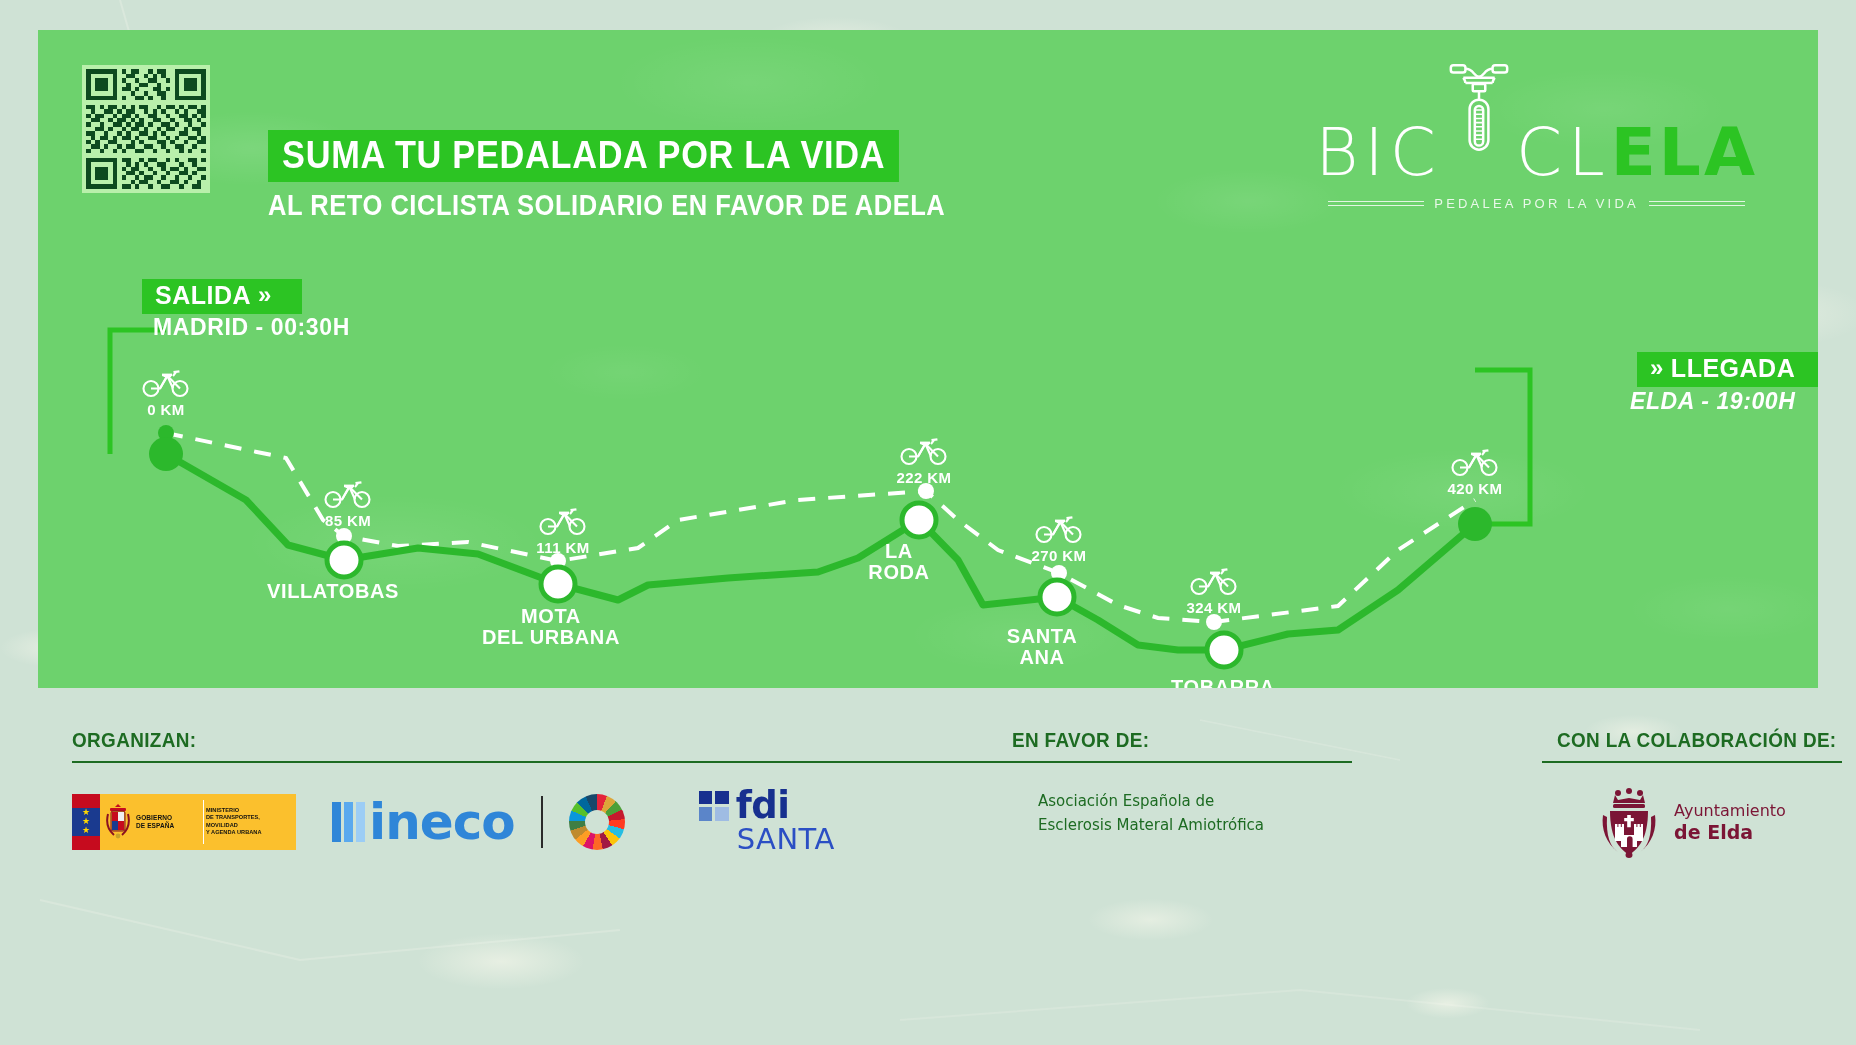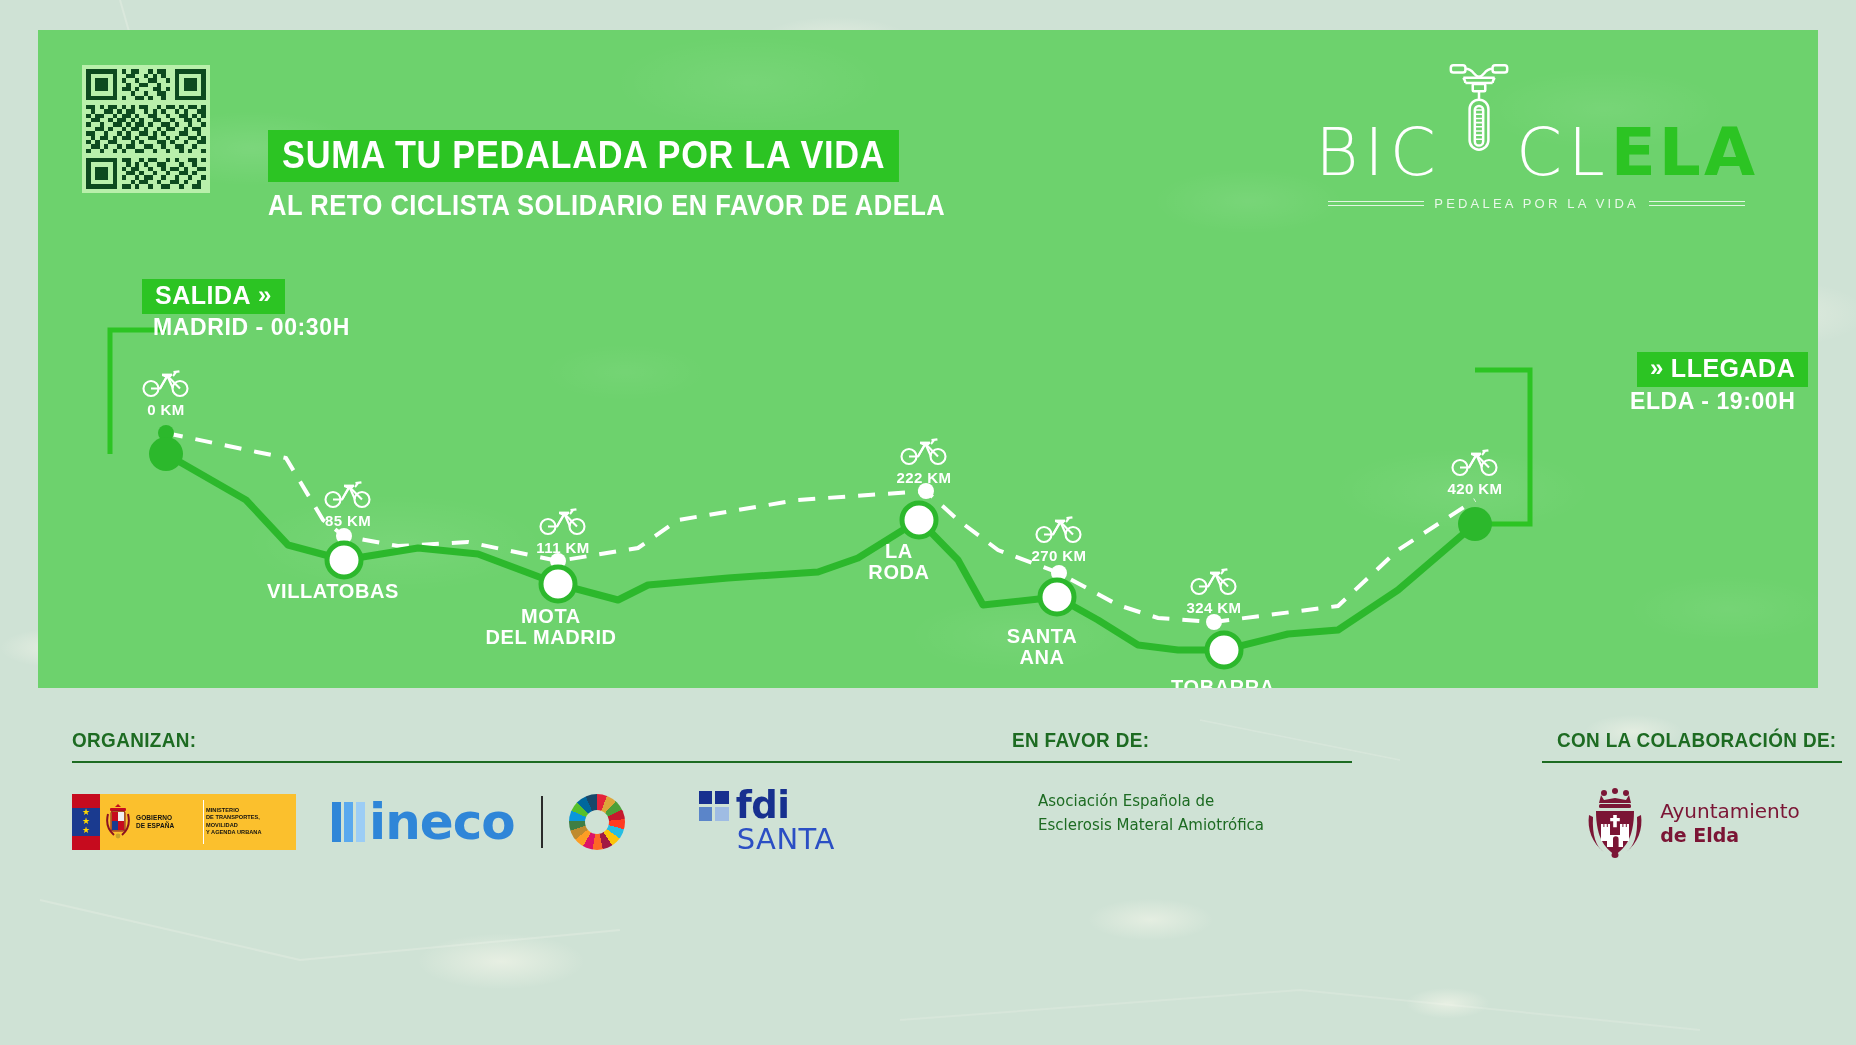--- a/index.html
+++ b/index.html
@@ -86,32 +86,32 @@
     font-size:13px; letter-spacing:3.2px; white-space:nowrap;
   }
   .tag-rule { width:96px; }
   .tag-rule div { height:1px; background:rgba(255,255,255,.8); }
   .tag-rule div:first-child { margin-bottom:3px; }
 
   
   .badge {
     position:absolute; z-index:6; background:#2cc423; color:#fff;
     font-size:25px; font-weight:bold; letter-spacing:.5px;
-    padding:4px 13px 6px 13px; line-height:1; white-space:nowrap;
+    padding:4px 30px 6px 13px; line-height:1; white-space:nowrap;
     display:flex; align-items:center; gap:7px;
   }
   .badge .chev { font-size:24px; line-height:1; position:relative; top:-1px; }
   .endpoint-city {
     position:absolute; z-index:6; color:#fff; font-size:23px;
     font-weight:bold; letter-spacing:.6px; white-space:nowrap; line-height:1;
   }
   #salida-badge { left:104px; top:249px; }
   #salida-city  { left:115px; top:286px; }
   #llegada-badge{ left:1599px; top:322px; }
-  #llegada-city { left:1592px; top:360px; }
+  #llegada-city { left:1592px; top:360px;font-style:italic; }
 
   
   .route-svg { position:absolute; left:0; top:0; width:1780px; height:658px; z-index:5; }
 
   
   .km-label, .city-label {
     position:absolute; z-index:7; color:#fff; text-align:center;
     white-space:nowrap; line-height:1.06; font-weight:bold;
   }
   .km-label { font-size:15px; letter-spacing:.4px; transform:translateX(-50%); }
@@ -185,21 +185,21 @@
   .adela-dots i { width:11px; height:11px; border-radius:50%; background:#fff; display:block; }
   .adela-word { font-size:31px; font-family:"DejaVu Sans", sans-serif; line-height:1; }
   .adela-ad { color:#7ddf4f; }
   .adela-ela { color:#5df0b8; }
   .adela-txt { margin-left:26px; color:#1d6b22; font-size:15px; line-height:1.6;
                font-family:"DejaVu Sans", sans-serif; }
 
   
   .elda-row { display:flex; align-items:center; justify-content:center; margin-top:22px; }
   .elda-txt { margin-left:14px; color:#7b1535; line-height:1.25; }
-  .elda-t1 { font-size:20px; font-family:"DejaVu Sans", sans-serif; }
+  .elda-t1 { font-size:16px; font-family:"DejaVu Sans", sans-serif; }
   .elda-t2 { font-size:19px; font-weight:bold; font-family:"DejaVu Sans", sans-serif; }
 </style>
 </head>
 <body>
 
 <div class="paper-texture"></div>
 <svg class="scratches" viewBox="0 0 1856 1045" preserveAspectRatio="none">
   <path d="M120 0 L180 210 L150 430" stroke="rgba(255,253,245,.45)" stroke-width="2" fill="none"></path>
   <path d="M1780 40 L1700 300 L1760 600" stroke="rgba(255,253,245,.35)" stroke-width="2" fill="none"></path>
   <path d="M40 900 L300 960 L620 930" stroke="rgba(255,253,245,.4)" stroke-width="2" fill="none"></path>
@@ -522,21 +522,21 @@
         <path d="M18 20.5 L25 8"></path>
             <path d="M25.5 8 L38 20.5"></path>
         <path d="M21.5 8 H29"></path>
             <path d="M31 8 L34 4"></path>
       </g>
       <rect x="20" y="5.6" width="10" height="2.6" fill="#ffffff"></rect>
       <rect x="31.5" y="2.6" width="6" height="2.4" fill="#ffffff" transform="rotate(-8 34 4)"></rect>
     </svg></div>
       <div class="km-label" style="left: 525px; top: 510px;">111 KM</div>
       <div class="city-label" style="left: 513px; top: 576px; white-space: pre;">MOTA
-DEL MADRID</div>
+DEL URBANA</div>
       <div class="bike-marker" style="left: 886px; top: 406px;"><svg width="48" height="30" viewBox="0 0 48 30">
       <g fill="none" stroke="#ffffff" stroke-width="2.1">
         <circle cx="9" cy="20.5" r="7.5"></circle>
             <circle cx="38" cy="20.5" r="7.5"></circle>
         <path d="M9 20.5 L18 20.5 L25.5 8 L31 20.5"></path>
         <path d="M18 20.5 L25 8"></path>
             <path d="M25.5 8 L38 20.5"></path>
         <path d="M21.5 8 H29"></path>
             <path d="M31 8 L34 4"></path>
       </g>

